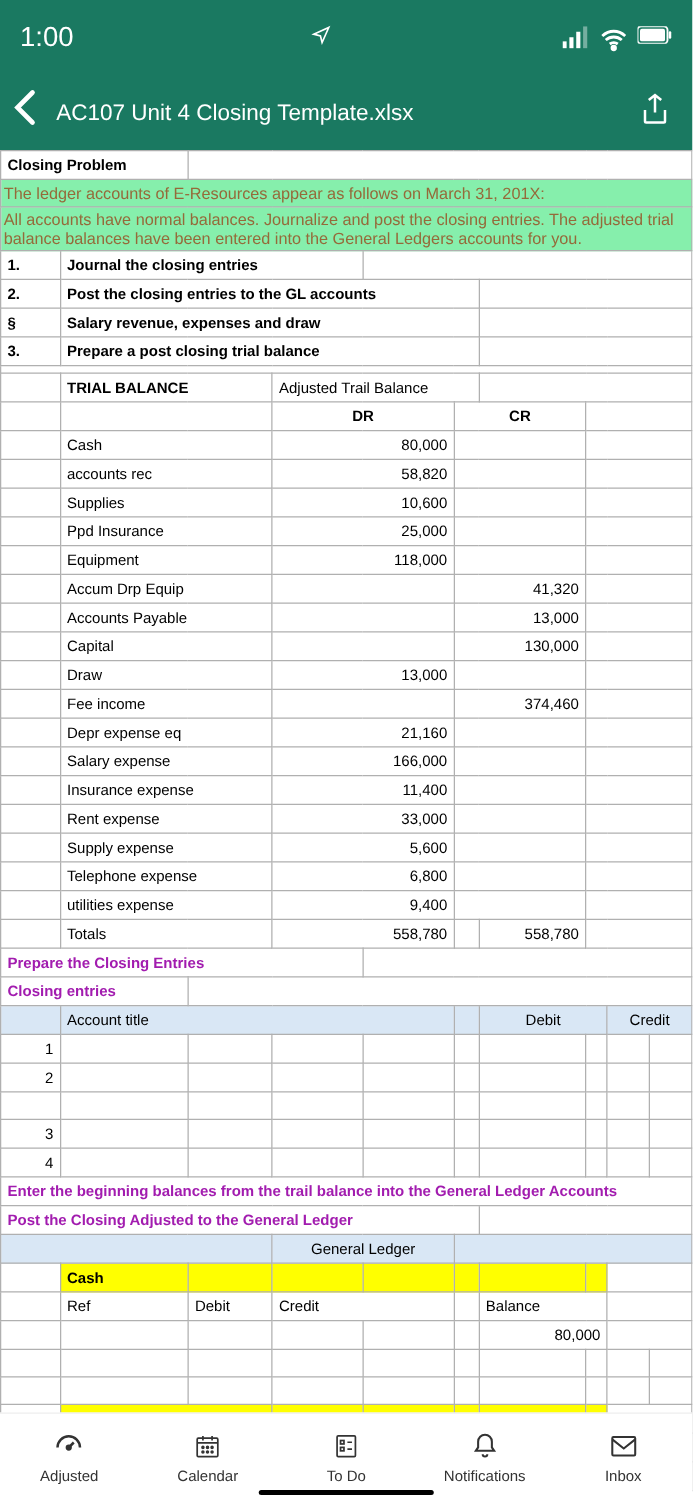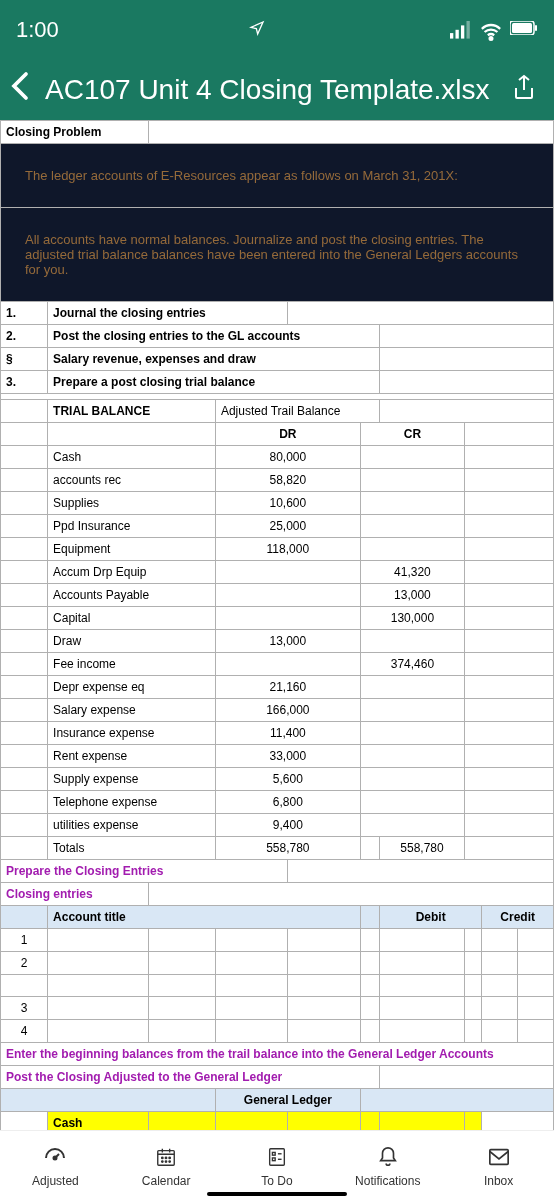--- a/index.html
+++ b/index.html
@@ -3,29 +3,29 @@
 <meta charset="utf-8">
 <style>
 *{box-sizing:border-box;margin:0;padding:0;font-family:Arial,Helvetica,sans-serif}
 body{width:554px;height:1200px;background:#fff;overflow:hidden;position:relative}
 .status-bar{background:#1a7961;height:60px;display:flex;align-items:center;justify-content:space-between;padding:0 16px;color:#fff}
 .status-time{font-size:22px;font-weight:500}
 .status-icons{display:flex;gap:8px;align-items:center}
 .si{width:22px;height:18px;display:inline-block}
 .header{background:#1a7961;height:60px;display:flex;align-items:center;padding:0 10px;color:#fff;gap:15px}
 .back{font-size:32px;font-weight:300}
-.title{font-size:28px;font-weight:500;white-space:nowrap}
+.title{font-size:18px;font-weight:500;white-space:nowrap}
 .share{margin-left:auto;margin-right:8px}
 .sheet{background:#fff;font-size:12px;color:#000}
 table{border-collapse:collapse;width:100%}
 td{border:1px solid #b0b0b0;padding:4px 5px;height:22px;font-size:12px;vertical-align:middle}
-.intro{background:#0f172a;color:#956a3a;font-size:13px;padding:24px}
+.intro{background:#86efac;color:#956a3a;font-size:13px;padding:2px}
 .bold{font-weight:bold}
-.num{text-align:center}
-.hdr-row td{background:#d9e7f5;font-weight:bold}
+.num{text-align:right}
+.hdr-row td{background:#d9e7f5;font-weight:normal}
 .blue-text{color:#a21caf}
 .yellow{background:#ffff00;font-weight:bold}
 .serif{font-family:"Times New Roman",serif;font-size:13px}
 .bottom-nav{position:absolute;bottom:0;left:0;right:0;height:70px;display:flex;background:#fff;border-top:1px solid #eee}
 .nav-item{flex:1;display:flex;flex-direction:column;align-items:center;justify-content:center;gap:4px;font-size:12px;color:#333}
 .nav-icon{width:26px;height:26px;display:flex;align-items:center;justify-content:center}
 .home-ind{position:absolute;bottom:4px;left:50%;transform:translateX(-50%);width:140px;height:4px;background:#000;border-radius:2px}
 </style>
 </head>
 <body>

